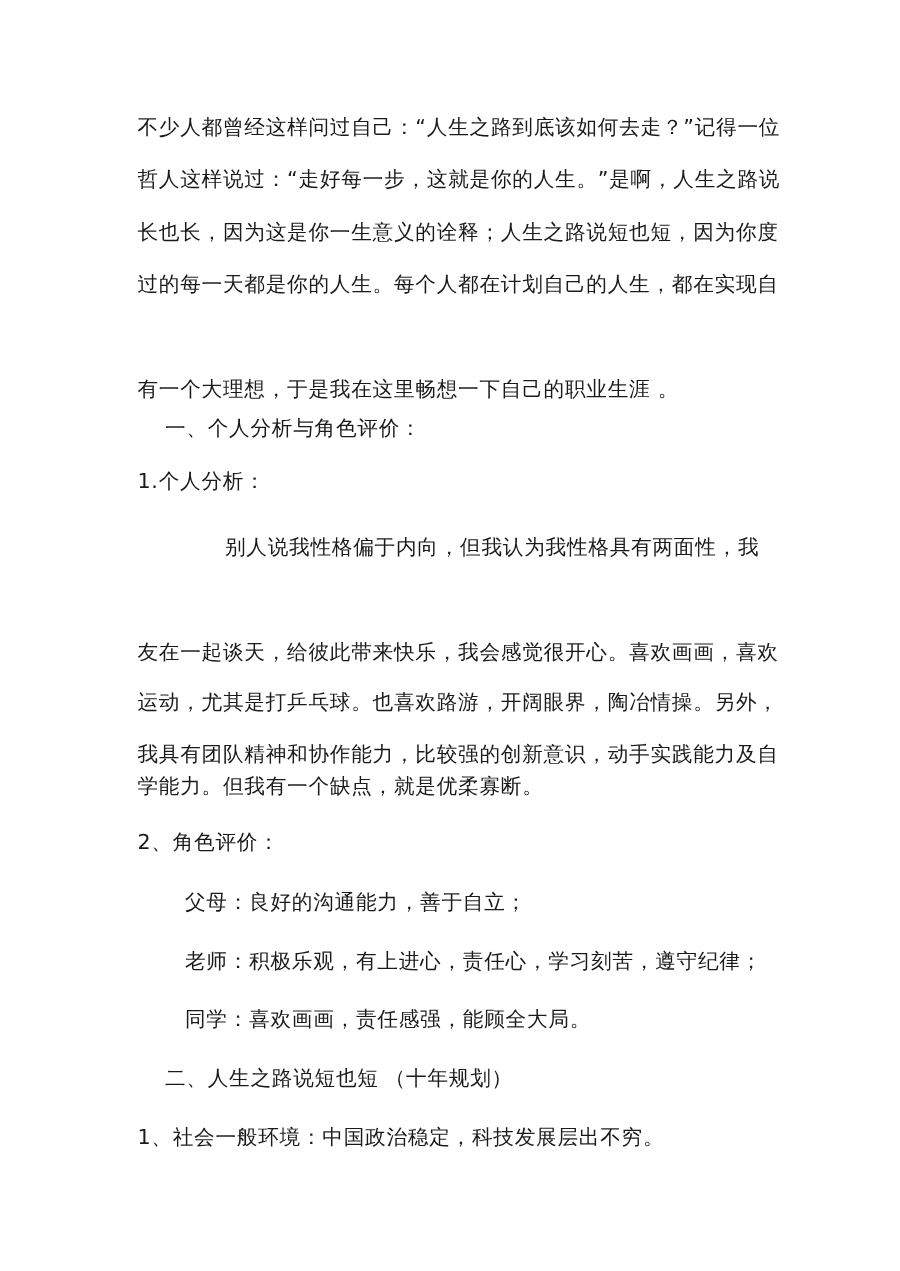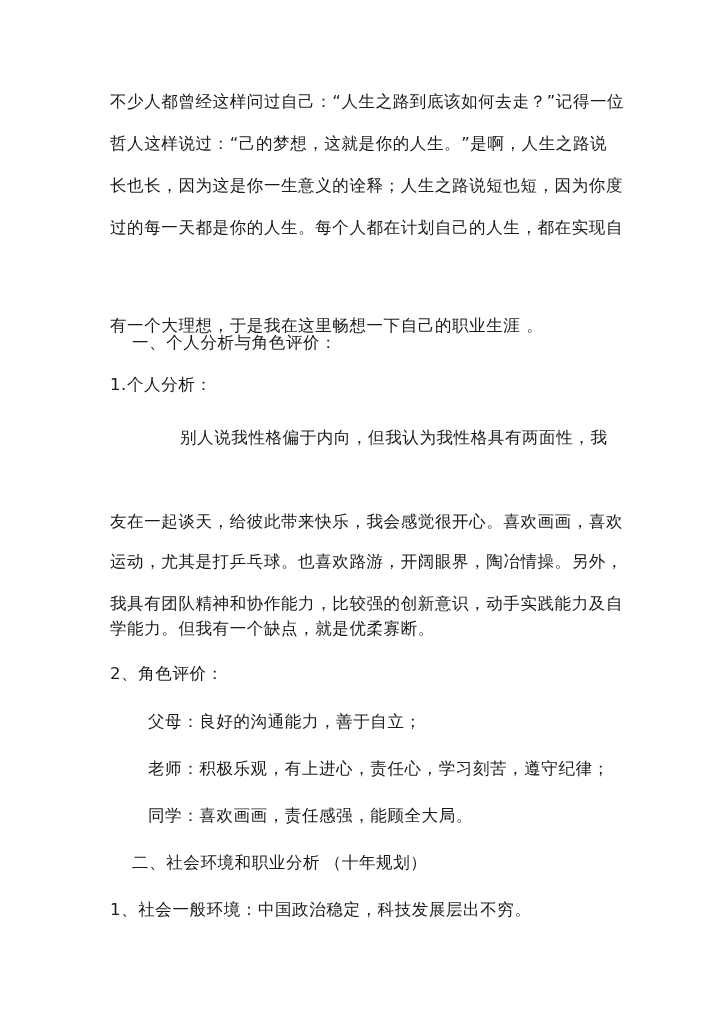--- a/index.html
+++ b/index.html
@@ -32,38 +32,38 @@
     .indent-heading { left: 132px; font-family: Liberation Serif, serif; }
     .indent-para { left: 180px; }
     .indent-role { left: 148px; }
   </style>
 </head>
 <body>
 
 <div class="page">
 
   <div class="line" style="top:92px">不少人都曾经这样问过自己：“人生之路到底该如何去走？”记得一位</div>
-  <div class="line" style="top:134px">哲人这样说过：“己的梦想，这就是你的人生。”是啊，人生之路说</div>
+  <div class="line" style="top:134px">哲人这样说过：“走好每一步，这就是你的人生。”是啊，人生之路说</div>
   <div class="line" style="top:218px">过的每一天都是你的人生。每个人都在计划自己的人生，都在实现自</div>
   <div class="line" style="top:176px">长也长，因为这是你一生意义的诠释；人生之路说短也短，因为你度</div>
-  <div class="line" style="top:316px">有一个大理想，于是我在这里畅想一下自己的职业生涯 。</div>
+  <div class="line" style="top:302px">有一个大理想，于是我在这里畅想一下自己的职业生涯 。</div>
 
   <div class="line indent-heading" style="top:333px">一、个人分析与角色评价：</div>
 
   <div class="line" style="top:375px">1.个人分析：</div>
 
   <div class="line indent-para" style="top:428px">别人说我性格偏于内向，但我认为我性格具有两面性，我</div>
   <div class="line" style="top:512px">友在一起谈天，给彼此带来快乐，我会感觉很开心。喜欢画画，喜欢</div>
   <div class="line" style="top:552px">运动，尤其是打乒乓球。也喜欢路游，开阔眼界，陶冶情操。另外，</div>
   <div class="line" style="top:594px">我具有团队精神和协作能力，比较强的创新意识，动手实践能力及自</div>
   <div class="line" style="top:619px">学能力。但我有一个缺点，就是优柔寡断。</div>
 
   <div class="line" style="top:664px">2、角色评价：</div>
 
   <div class="line indent-role" style="top:712px">父母：良好的沟通能力，善于自立；</div>
   <div class="line indent-role" style="top:759px">老师：积极乐观，有上进心，责任心，学习刻苦，遵守纪律；</div>
   <div class="line indent-role" style="top:806px">同学：喜欢画画，责任感强，能顾全大局。</div>
 
-  <div class="line indent-heading" style="top:853px">二、社会环境和职业分析 （十年规划）</div>
+  <div class="line indent-heading" style="top:853px">二、人生之路说短也短 （十年规划）</div>
 
   <div class="line" style="top:900px">1、社会一般环境：中国政治稳定，科技发展层出不穷。</div>
 
 </div>
 
 </body></html>

